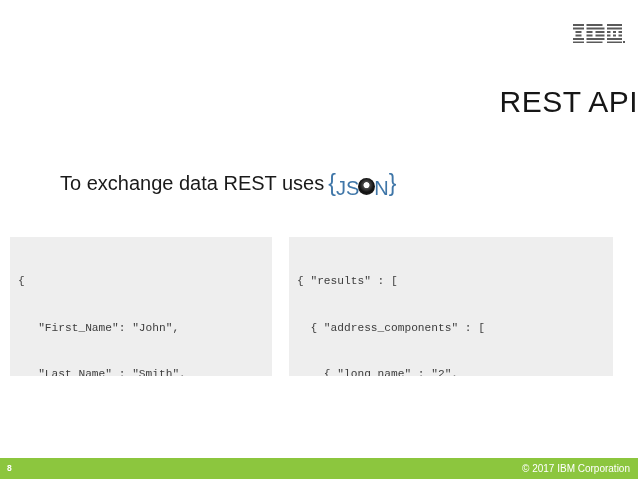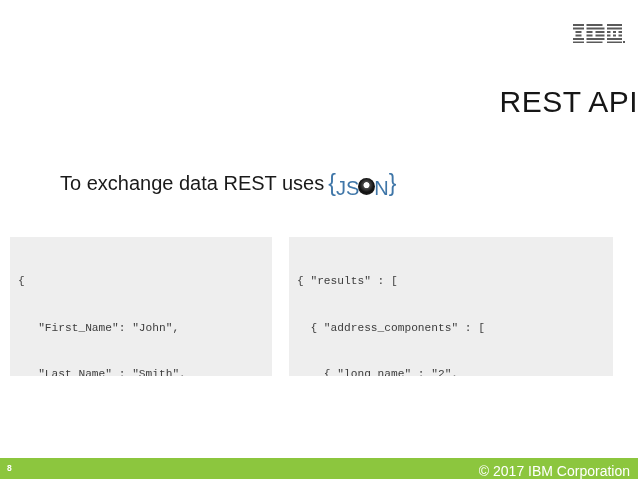--- a/index.html
+++ b/index.html
@@ -138,21 +138,21 @@
     left: 7px;
     top: 5px;
     font-size: 8.5px;
     font-weight: bold;
     color: #ffffff;
   }
   .footer-copy {
     position: absolute;
     right: 8px;
     top: 5px;
-    font-size: 14px;
+    font-size: 10px;
     color: #ffffff;
     white-space: nowrap;
   }
 </style>
 </head>
 <body>
 
 <div class="slide-header">
   <div class="ibm-logo">
     <svg width="52" height="20" viewBox="0 0 104 40" xmlns="http://www.w3.org/2000/svg">

